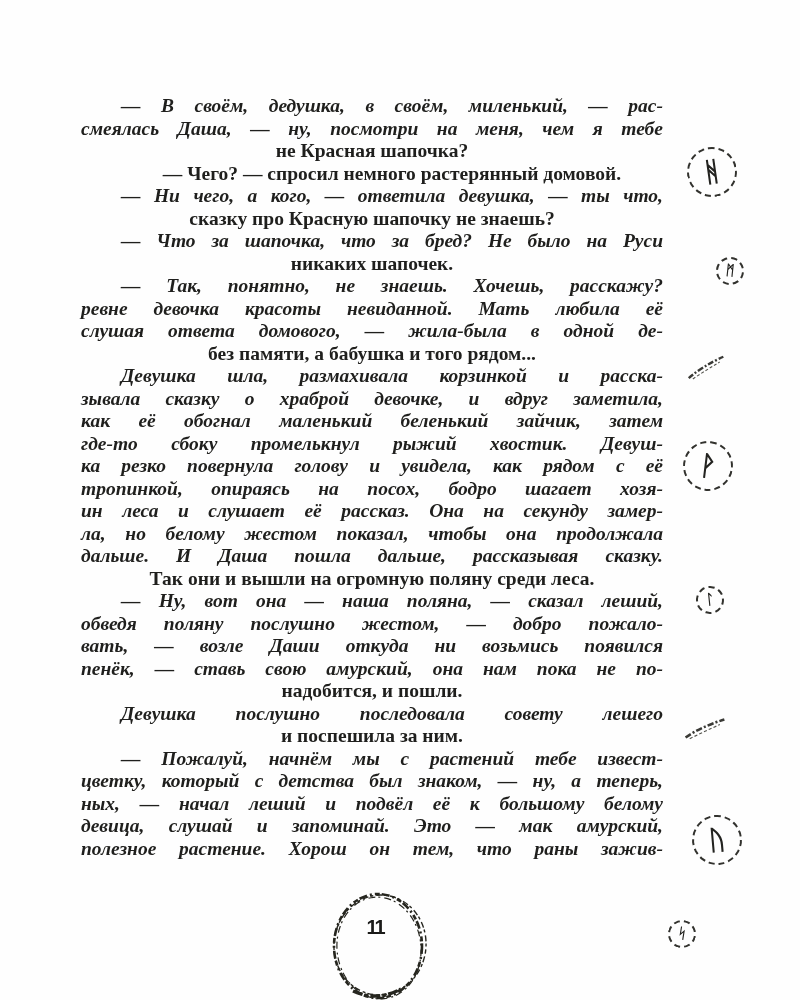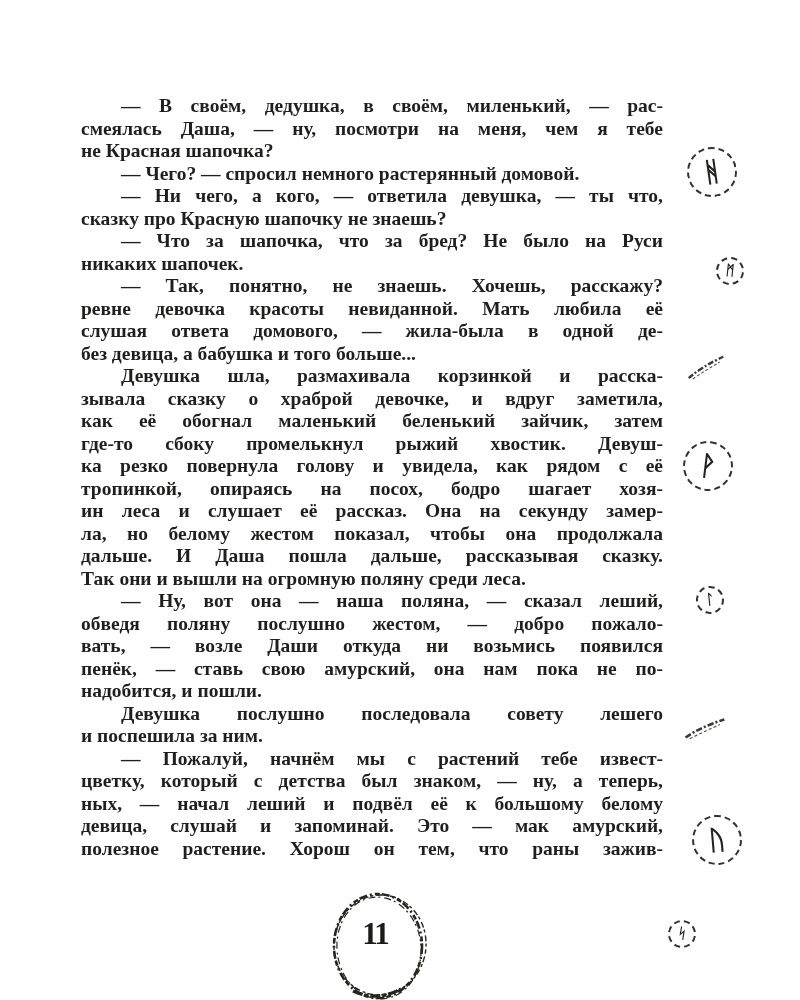--- a/index.html
+++ b/index.html
@@ -13,25 +13,26 @@
   .text-block{
     position:absolute;
     left:81px; top:95px; width:582px;
     color:#1f1f1d;
     font-size:19.5px;
     font-weight:bold;
     line-height:22.5px;
   }
   .line{
     white-space:normal;
-    text-align:left;
+    text-align:center;
   }
   .line.just{
     text-align:justify;
     text-align-last:justify;
+    font-style:italic;
   }
   .line.indent{ padding-left:40px; }
   
   .rune-circle{
     position:absolute;
     border:2px dashed #32322e;
     border-radius:50%;
     display:flex; align-items:center; justify-content:center;
     color:#232320;
     font-family:"DejaVu Sans", sans-serif;
@@ -44,23 +45,23 @@
   .smudge{ position:absolute; }
   
   .pageno-wrap{
     position:absolute; left:325px; top:888px;
     width:110px; height:118px;
   }
   .pageno-wrap svg{ position:absolute; left:0; top:0; }
   .pageno{
     position:absolute; left:0; top:28px; width:100px;
     text-align:center;
-    font-family:Liberation Serif, serif;
+    font-family:Liberation Sans, sans-serif;
     font-weight:bold;
-    font-size:31px;
+    font-size:20px;
     color:#1b1b19;
     letter-spacing:-2px;
   }
 </style>
 </head>
 <body>
 
 <div class="page">
 
   <div class="text-block" id="text-block">
@@ -68,21 +69,21 @@
       <div class="line just">смеялась Даша, — ну, посмотри на меня, чем я тебе</div>
       <div class="line">не Красная шапочка?</div>
       <div class="line indent">— Чего? — спросил немного растерянный домовой.</div>
       <div class="line indent just">— Ни чего, а кого, — ответила девушка, — ты что,</div>
       <div class="line">сказку про Красную шапочку не знаешь?</div>
       <div class="line indent just">— Что за шапочка, что за бред? Не было на Руси</div>
       <div class="line">никаких шапочек.</div>
       <div class="line indent just">— Так, понятно, не знаешь. Хочешь, расскажу?</div>
       <div class="line just">ревне девочка красоты невиданной. Мать любила её</div>
       <div class="line just">слушая ответа домового, — жила-была в одной де-</div>
-      <div class="line">без девица, а бабушка и того больше...</div>
+      <div class="line">без памяти, а бабушка и того рядом...</div>
       <div class="line indent just">Девушка шла, размахивала корзинкой и расска-</div>
       <div class="line just">зывала сказку о храброй девочке, и вдруг заметила,</div>
       <div class="line just">как её обогнал маленький беленький зайчик, затем</div>
       <div class="line just">где-то сбоку промелькнул рыжий хвостик. Девуш-</div>
       <div class="line just">ка резко повернула голову и увидела, как рядом с её</div>
       <div class="line just">тропинкой, опираясь на посох, бодро шагает хозя-</div>
       <div class="line just">ин леса и слушает её рассказ. Она на секунду замер-</div>
       <div class="line just">ла, но белому жестом показал, чтобы она продолжала</div>
       <div class="line just">дальше. И Даша пошла дальше, рассказывая сказку.</div>
       <div class="line">Так они и вышли на огромную поляну среди леса.</div>

